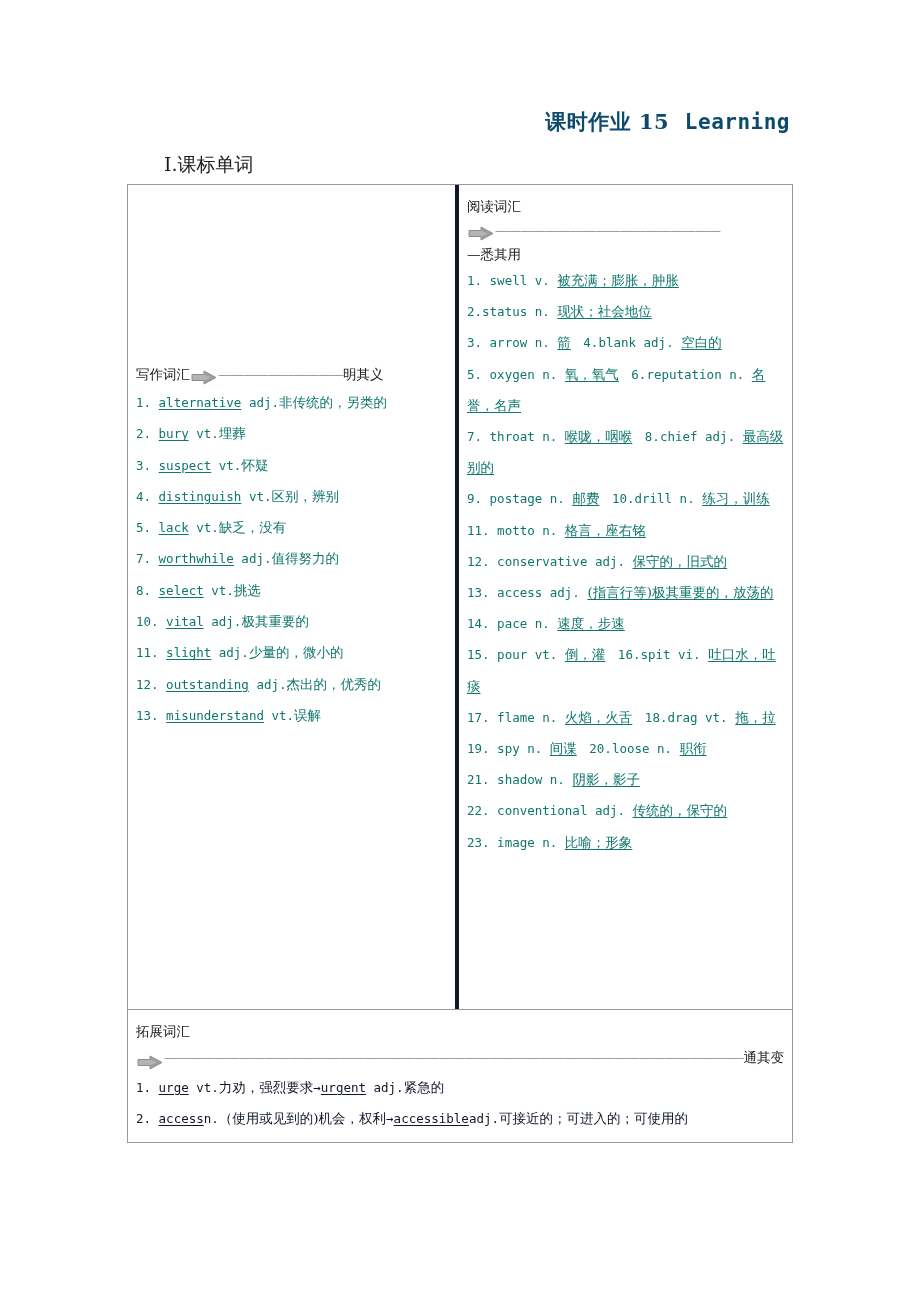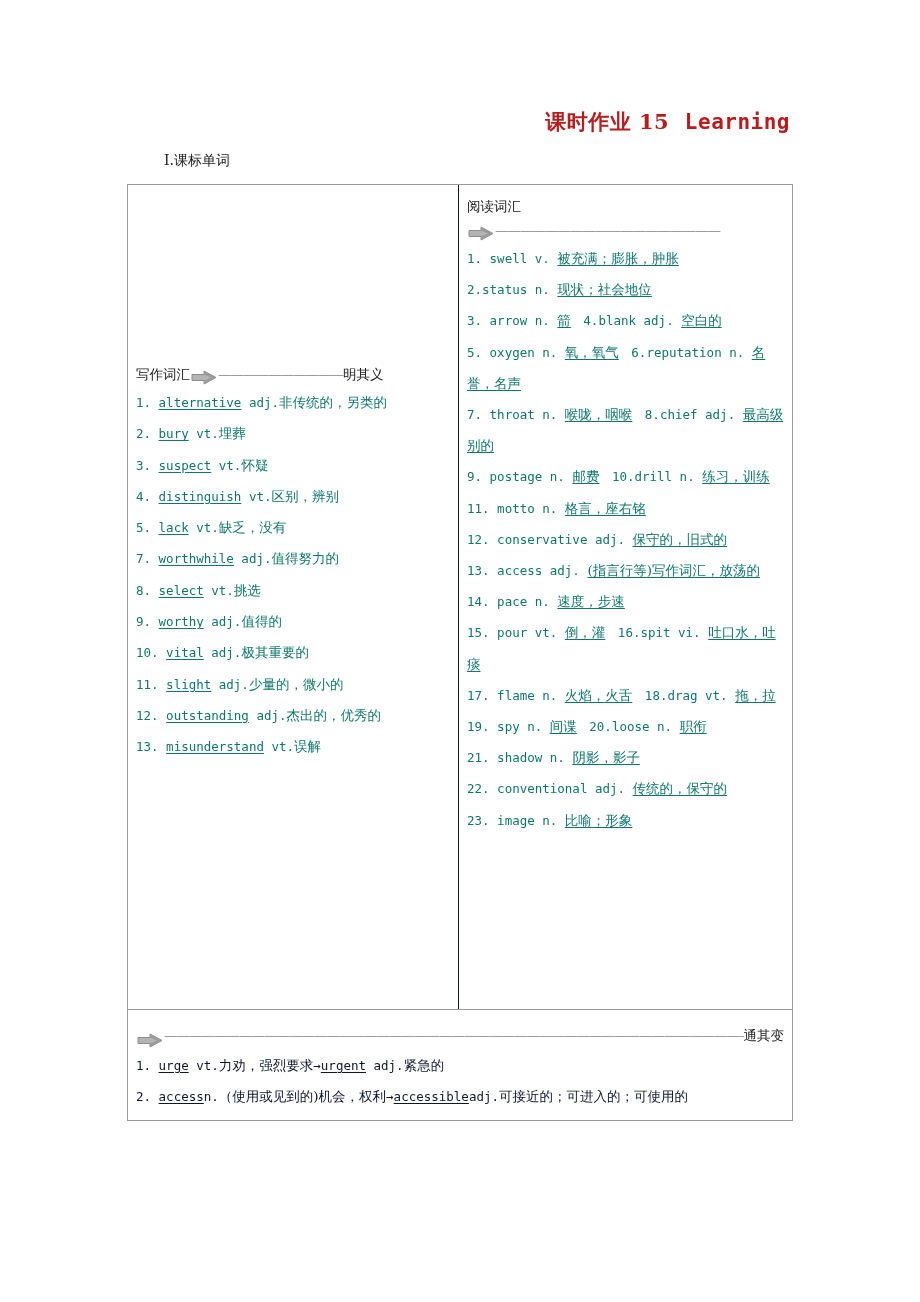--- a/index.html
+++ b/index.html
@@ -25,34 +25,34 @@
 
   
   .title-row {
     position: absolute;
     top: 108px;
     left: 0;
     width: 790px;
     text-align: right;
     font-size: 21px;
     font-weight: bold;
-    color: #b91c1c;
+    color: #0c4a6e;
     letter-spacing: 0.5px;
   }
   .title-row .t-en {
     font-family: "DejaVu Sans Mono", "Liberation Mono", monospace;
     font-weight: bold;
   }
 
   
   .section-heading {
     position: absolute;
     top: 152px;
     left: 164px;
-    font-size: 14px;
+    font-size: 19px;
     color: #1a1a1a;
   }
 
   
   .vocab-table {
     position: absolute;
     left: 127px;
     top: 184px;
     width: 666px;
     border: 1px solid #9a9a9a;
@@ -62,21 +62,21 @@
   .trow {
     display: flex;
     width: 100%;
   }
   .trow.top {
     border-bottom: 1px solid #9a9a9a;
   }
   .cell-left {
     width: 331px;
     box-sizing: border-box;
-    border-right: 1px solid #0f172a;
+    border-right: 4px solid #0f172a;
     padding: 6px 8px 6px 8px;
     position: relative;
     min-height: 824px;
   }
   .cell-right {
     width: 333px;
     box-sizing: border-box;
     padding: 10px 6px 8px 8px;
     position: relative;
     min-height: 824px;
@@ -202,21 +202,20 @@
           </div>
 
           <div class="vlist" id="writing-list">
               <div class="item"><span class="en">1. </span><span class="en u">alternative</span><span class="en"> adj.</span><span>非传统的，另类的</span></div>
               <div class="item"><span class="en">2. </span><span class="en u">bury</span><span class="en"> vt.</span><span>埋葬</span></div>
               <div class="item"><span class="en">3. </span><span class="en u">suspect</span><span class="en"> vt.</span><span>怀疑</span></div>
               <div class="item"><span class="en">4. </span><span class="en u">distinguish</span><span class="en"> vt.</span><span>区别，辨别</span></div>
               <div class="item"><span class="en">5. </span><span class="en u">lack</span><span class="en"> vt.</span><span>缺乏，没有</span></div>
               <div class="item"><span class="en">7. </span><span class="en u">worthwhile</span><span class="en"> adj.</span><span>值得努力的</span></div>
               <div class="item"><span class="en">8. </span><span class="en u">select</span><span class="en"> vt.</span><span>挑选</span></div>
-              <div class="item"><span class="en">9. </span><span class="en u">worthy</span><span class="en"> adj.</span><span>值得的</span></div>
               <div class="item"><span class="en">10. </span><span class="en u">vital</span><span class="en"> adj.</span><span>极其重要的</span></div>
               <div class="item"><span class="en">11. </span><span class="en u">slight</span><span class="en"> adj.</span><span>少量的，微小的</span></div>
               <div class="item"><span class="en">12. </span><span class="en u">outstanding</span><span class="en"> adj.</span><span>杰出的，优秀的</span></div>
               <div class="item"><span class="en">13. </span><span class="en u">misunderstand</span><span class="en"> vt.</span><span>误解</span></div>
             </div>
         </div>
       </div>
 
       <div class="cell-right">
         <div class="right-inner">
@@ -226,46 +225,48 @@
           <div class="rule-line">
             <span class="arrow-ico">
               <svg viewBox="0 0 26 15" width="26" height="15" xmlns="http://www.w3.org/2000/svg">
                 <polygon points="1,4.5 13,4.5 13,1 25,7.5 13,14 13,10.5 1,10.5" fill="#b4b4b4" stroke="#8d8d8d" stroke-width="1"></polygon>
                 <polygon points="13,1 25,7.5 13,14 13,10.5 20,7.5 13,4.5" fill="#9b9b9b"></polygon>
               </svg>
             </span>
             <span class="dashes">——————————————————</span>
           </div>
 
+          <div class="blk-title">—悉其用</div>
 
           <div class="vlist" id="reading-list">
               <div class="item"><span class="en">1. </span><span class="en">swell</span><span class="en"> v. </span><span class="u">被充满；膨胀，肿胀</span></div>
               <div class="item"><span class="en">2.</span><span class="en">status</span><span class="en"> n. </span><span class="u">现状；社会地位</span></div>
               <div class="item"><span class="en">3. </span><span class="en">arrow</span><span class="en"> n. </span><span class="u">箭</span><span class="en">　4.</span><span class="en">blank</span><span class="en"> adj. </span><span class="u">空白的</span></div>
               <div class="item"><span class="en">5. </span><span class="en">oxygen</span><span class="en"> n. </span><span class="u">氧，氧气</span><span class="en">　6.</span><span class="en">reputation</span><span class="en"> n. </span><span class="u">名誉，名声</span></div>
               <div class="item"><span class="en">7. </span><span class="en">throat</span><span class="en"> n. </span><span class="u">喉咙，咽喉</span><span class="en">　8.</span><span class="en">chief</span><span class="en"> adj. </span><span class="u">最高级别的</span></div>
               <div class="item"><span class="en">9. </span><span class="en">postage</span><span class="en"> n. </span><span class="u">邮费</span><span class="en">　10.</span><span class="en">drill</span><span class="en"> n. </span><span class="u">练习，训练</span></div>
               <div class="item"><span class="en">11. </span><span class="en">motto</span><span class="en"> n. </span><span class="u">格言，座右铭</span></div>
               <div class="item"><span class="en">12. </span><span class="en">conservative</span><span class="en"> adj. </span><span class="u">保守的，旧式的</span></div>
-              <div class="item"><span class="en">13. </span><span class="en">access</span><span class="en"> adj. </span><span class="u">(指言行等)写作词汇，放荡的</span></div>
+              <div class="item"><span class="en">13. </span><span class="en">access</span><span class="en"> adj. </span><span class="u">(指言行等)极其重要的，放荡的</span></div>
               <div class="item"><span class="en">14. </span><span class="en">pace</span><span class="en"> n. </span><span class="u">速度，步速</span></div>
               <div class="item"><span class="en">15. </span><span class="en">pour</span><span class="en"> vt. </span><span class="u">倒，灌</span><span class="en">　16.</span><span class="en">spit</span><span class="en"> vi. </span><span class="u">吐口水，吐痰</span></div>
               <div class="item"><span class="en">17. </span><span class="en">flame</span><span class="en"> n. </span><span class="u">火焰，火舌</span><span class="en">　18.</span><span class="en">drag</span><span class="en"> vt. </span><span class="u">拖，拉</span></div>
               <div class="item"><span class="en">19. </span><span class="en">spy</span><span class="en"> n. </span><span class="u">间谍</span><span class="en">　20.</span><span class="en">loose</span><span class="en"> n. </span><span class="u">职衔</span></div>
               <div class="item"><span class="en">21. </span><span class="en">shadow</span><span class="en"> n. </span><span class="u">阴影，影子</span></div>
               <div class="item"><span class="en">22. </span><span class="en">conventional</span><span class="en"> adj. </span><span class="u">传统的，保守的</span></div>
               <div class="item"><span class="en">23. </span><span class="en">image</span><span class="en"> n. </span><span class="u">比喻；形象</span></div>
             </div>
         </div>
       </div>
     </div>
 
     <div class="trow">
       <div class="cell-full">
 
+        <div class="blk-title">拓展词汇</div>
 
         <div class="wide-rule">
           <span class="arrow-ico">
             <svg viewBox="0 0 26 15" width="26" height="15" xmlns="http://www.w3.org/2000/svg">
               <polygon points="1,4.5 13,4.5 13,1 25,7.5 13,14 13,10.5 1,10.5" fill="#b4b4b4" stroke="#8d8d8d" stroke-width="1"></polygon>
               <polygon points="13,1 25,7.5 13,14 13,10.5 20,7.5 13,4.5" fill="#9b9b9b"></polygon>
             </svg>
           </span>
           <span class="dashes">————————————————————————————————————————————————</span>
           <span class="tail-char">通其变</span>

